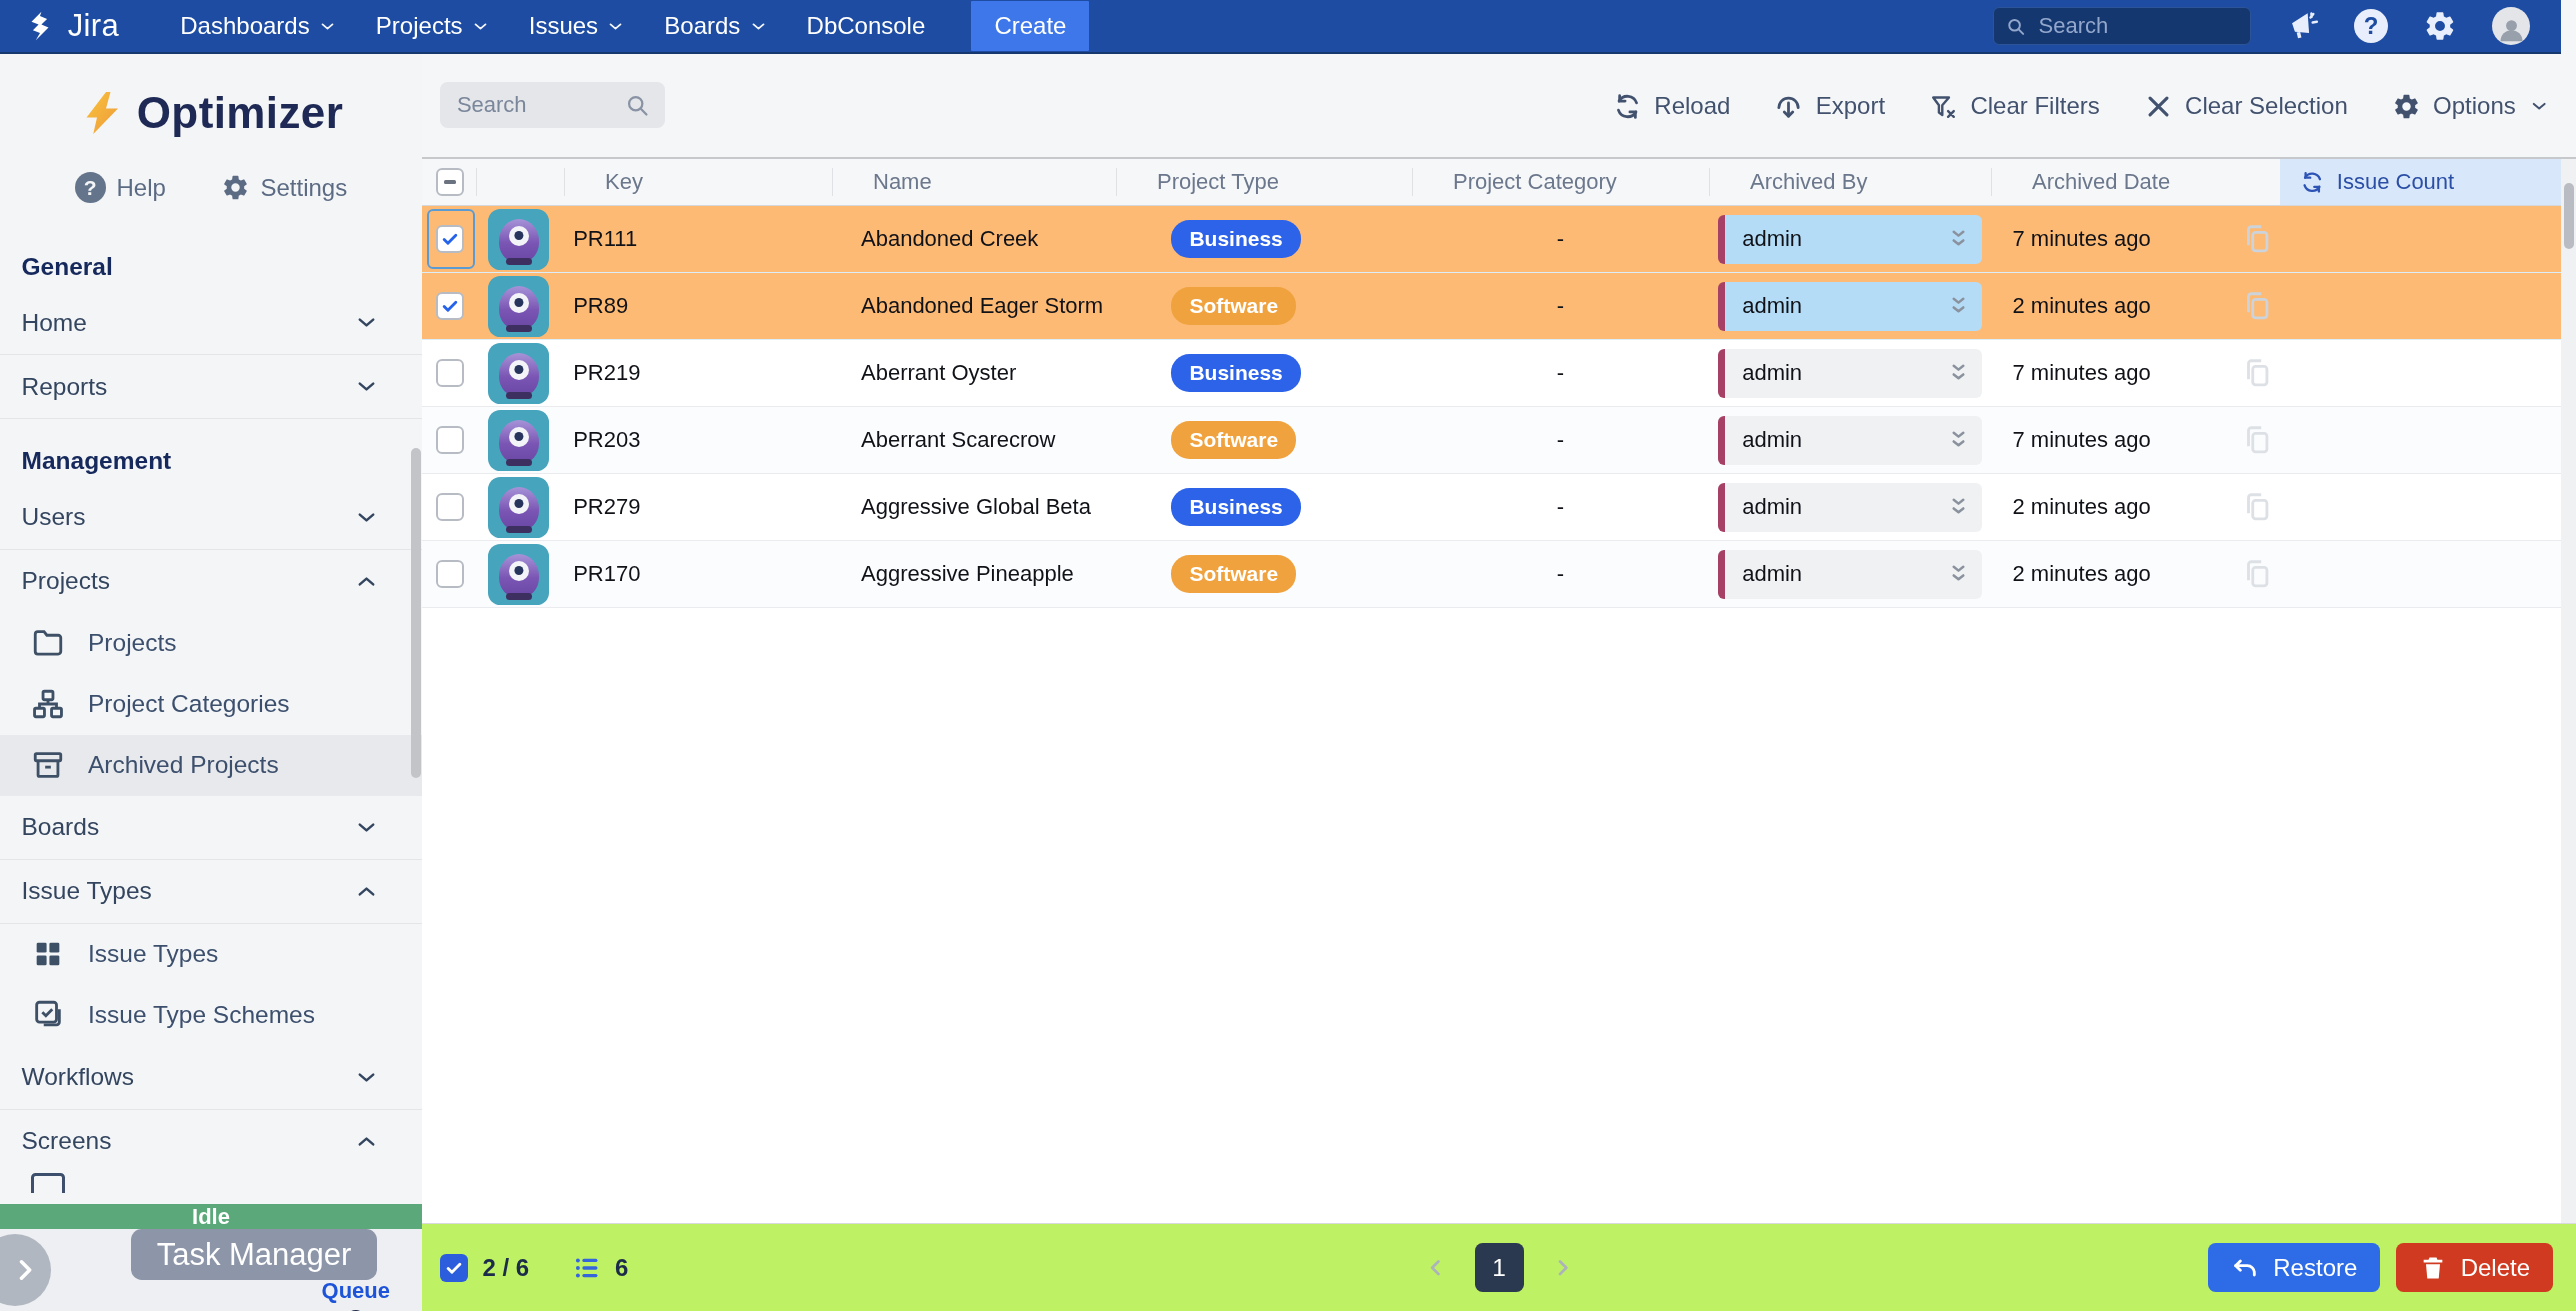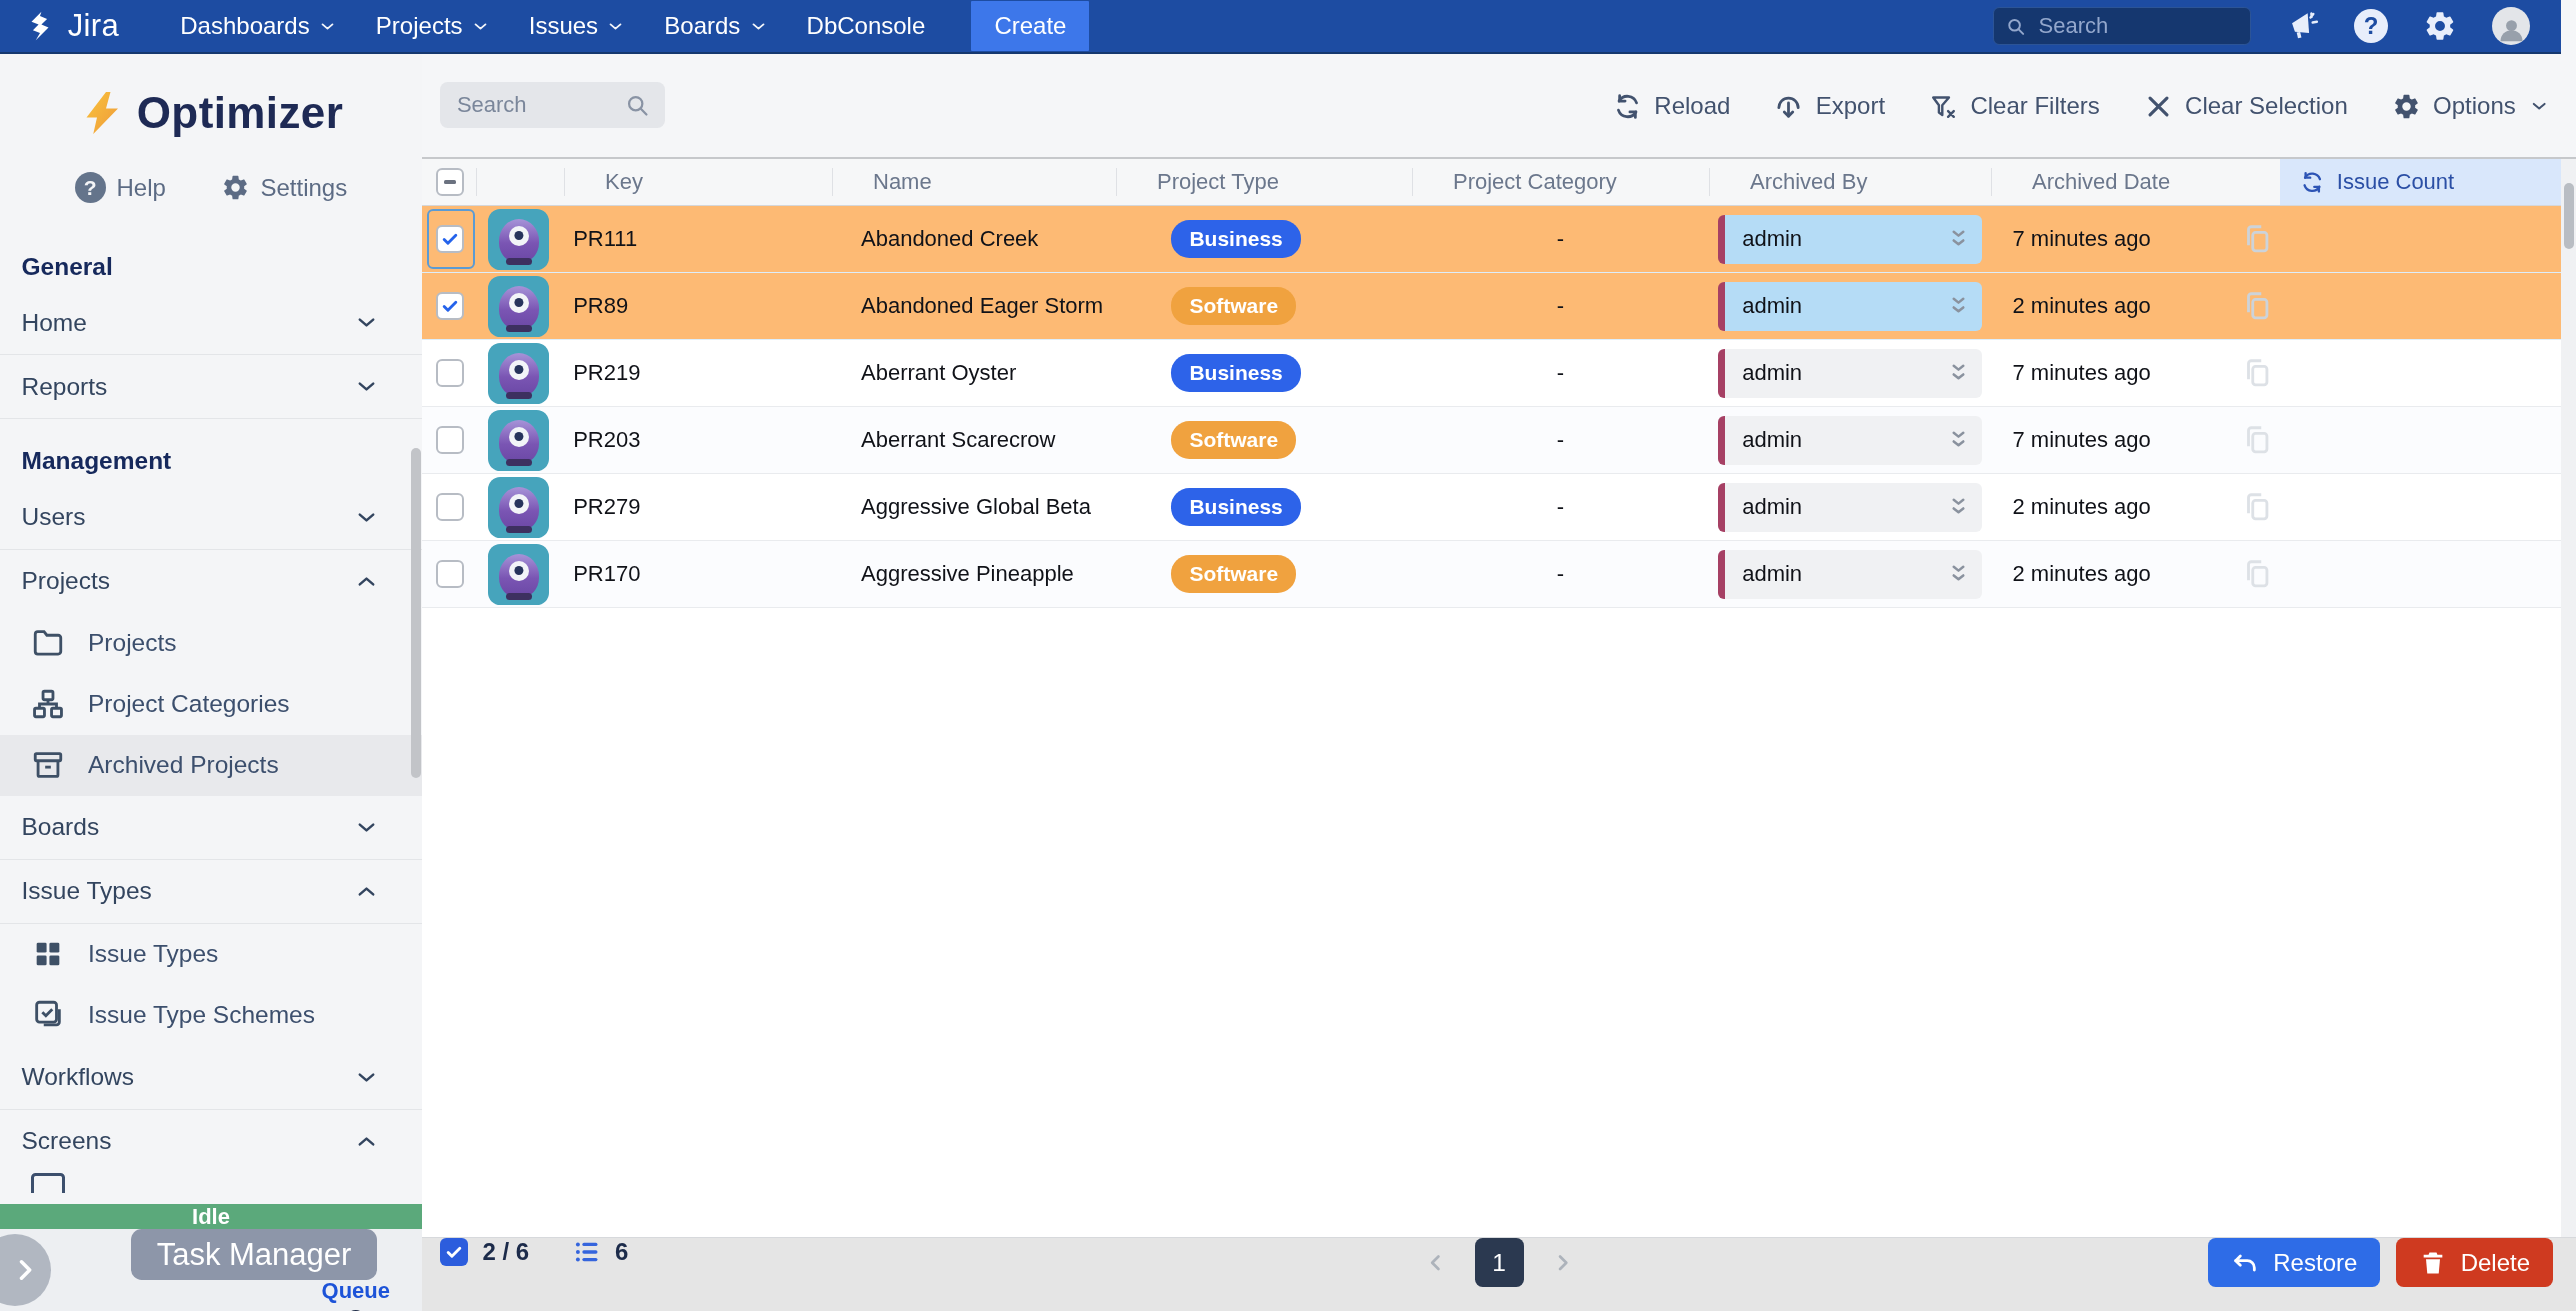--- a/index.html
+++ b/index.html
@@ -110,22 +110,22 @@
   .pav{position:relative;width:61px;height:61px;border-radius:12.3px;background:#46a4bc;overflow:hidden;flex:none;margin-left:12.3px;}
   .pav-body{position:absolute;left:50%;top:10.7px;transform:translateX(-50%);width:40px;height:44px;
             border-radius:50% 50% 46% 46%;background:linear-gradient(180deg,#a693d8 0%,#7a55b3 55%,#6a47a5 100%);}
   .pav-eye{position:absolute;left:50%;top:17px;transform:translateX(-50%);width:20px;height:20px;border-radius:50%;background:#f2f4f8;}
   .pav-pupil{position:absolute;left:50%;top:22px;transform:translateX(-50%);width:9.2px;height:9.2px;border-radius:50%;background:#27345c;}
   .pav-feet{position:absolute;left:50%;bottom:4.6px;transform:translateX(-50%);width:26px;height:7px;background:#3d3060;border-radius:3.8px;}
   .vscroll{position:absolute;top:0;right:0;bottom:0;width:14.6px;background:#f0f1f3;}
   .vthumb{position:absolute;top:24px;right:2.3px;width:10px;height:66px;background:#b9bdc3;border-radius:5.4px;}
 
   
-  .bottombar{position:absolute;left:422px;right:0;bottom:0;height:74px;background:#e5e5e5;border-top:1.5px solid #d7d9dc;
-             display:flex;align-items:flex-start;padding:0 23px 0 18.4px;box-sizing:border-box;}
+  .bottombar{position:absolute;left:422px;right:0;bottom:0;height:88px;background:#bef264;border-top:1.5px solid #d7d9dc;
+             display:flex;align-items:center;padding:0 23px 0 18.4px;box-sizing:border-box;}
   .f-group{display:flex;align-items:center;gap:14px;color:#1c2b4a;font-size:24px;font-weight:600;}
   .f-cb{width:28px;height:28px;border-radius:6.1px;background:#2c5ddd;display:flex;align-items:center;justify-content:center;flex:none;}
   .f-cb .ic{width:20px;height:20px;color:#fff;}
   .f-list{margin-left:44px;}
   .f-list .ic{width:28px;height:28px;color:#3565dd;}
   .pager{position:absolute;left:0;right:0;display:flex;justify-content:center;align-items:center;gap:28px;pointer-events:none;}
   .pager > *{pointer-events:auto;}
   .pg-chev{width:21.5px;height:21.5px;color:#adb3bb;}
   .pg-num{width:49px;height:49px;border-radius:7.7px;background:#2b3950;color:#fff;font-size:24.5px;display:flex;align-items:center;justify-content:center;}
   .actions{margin-left:auto;display:flex;gap:15.3px;}

